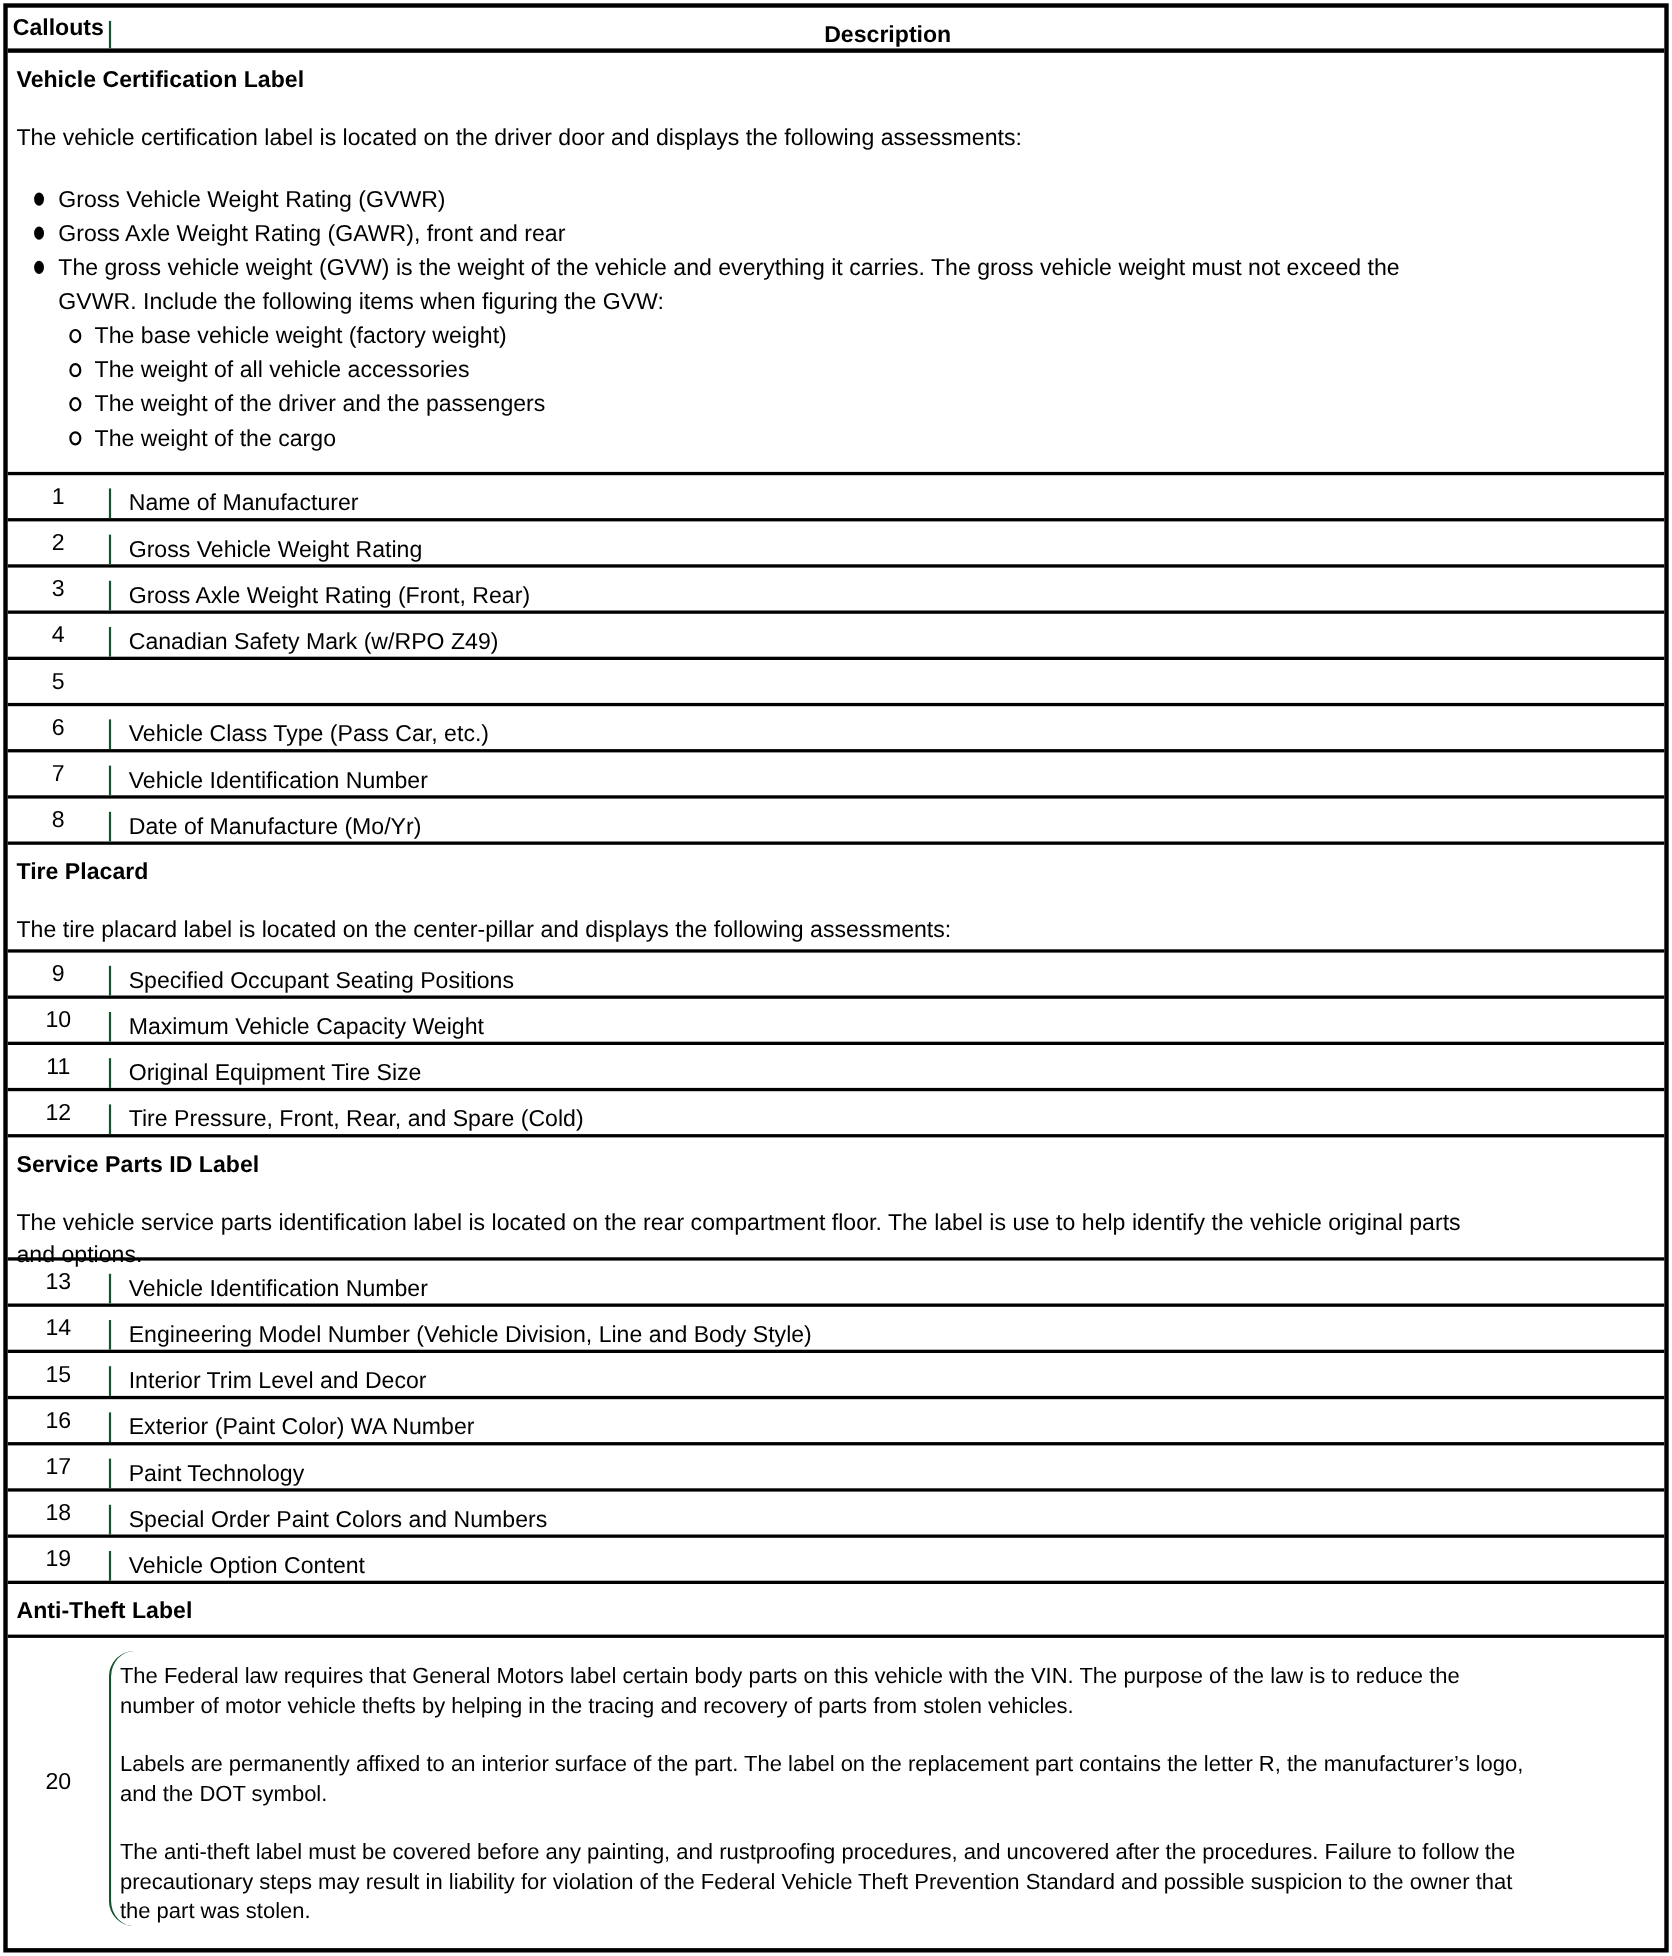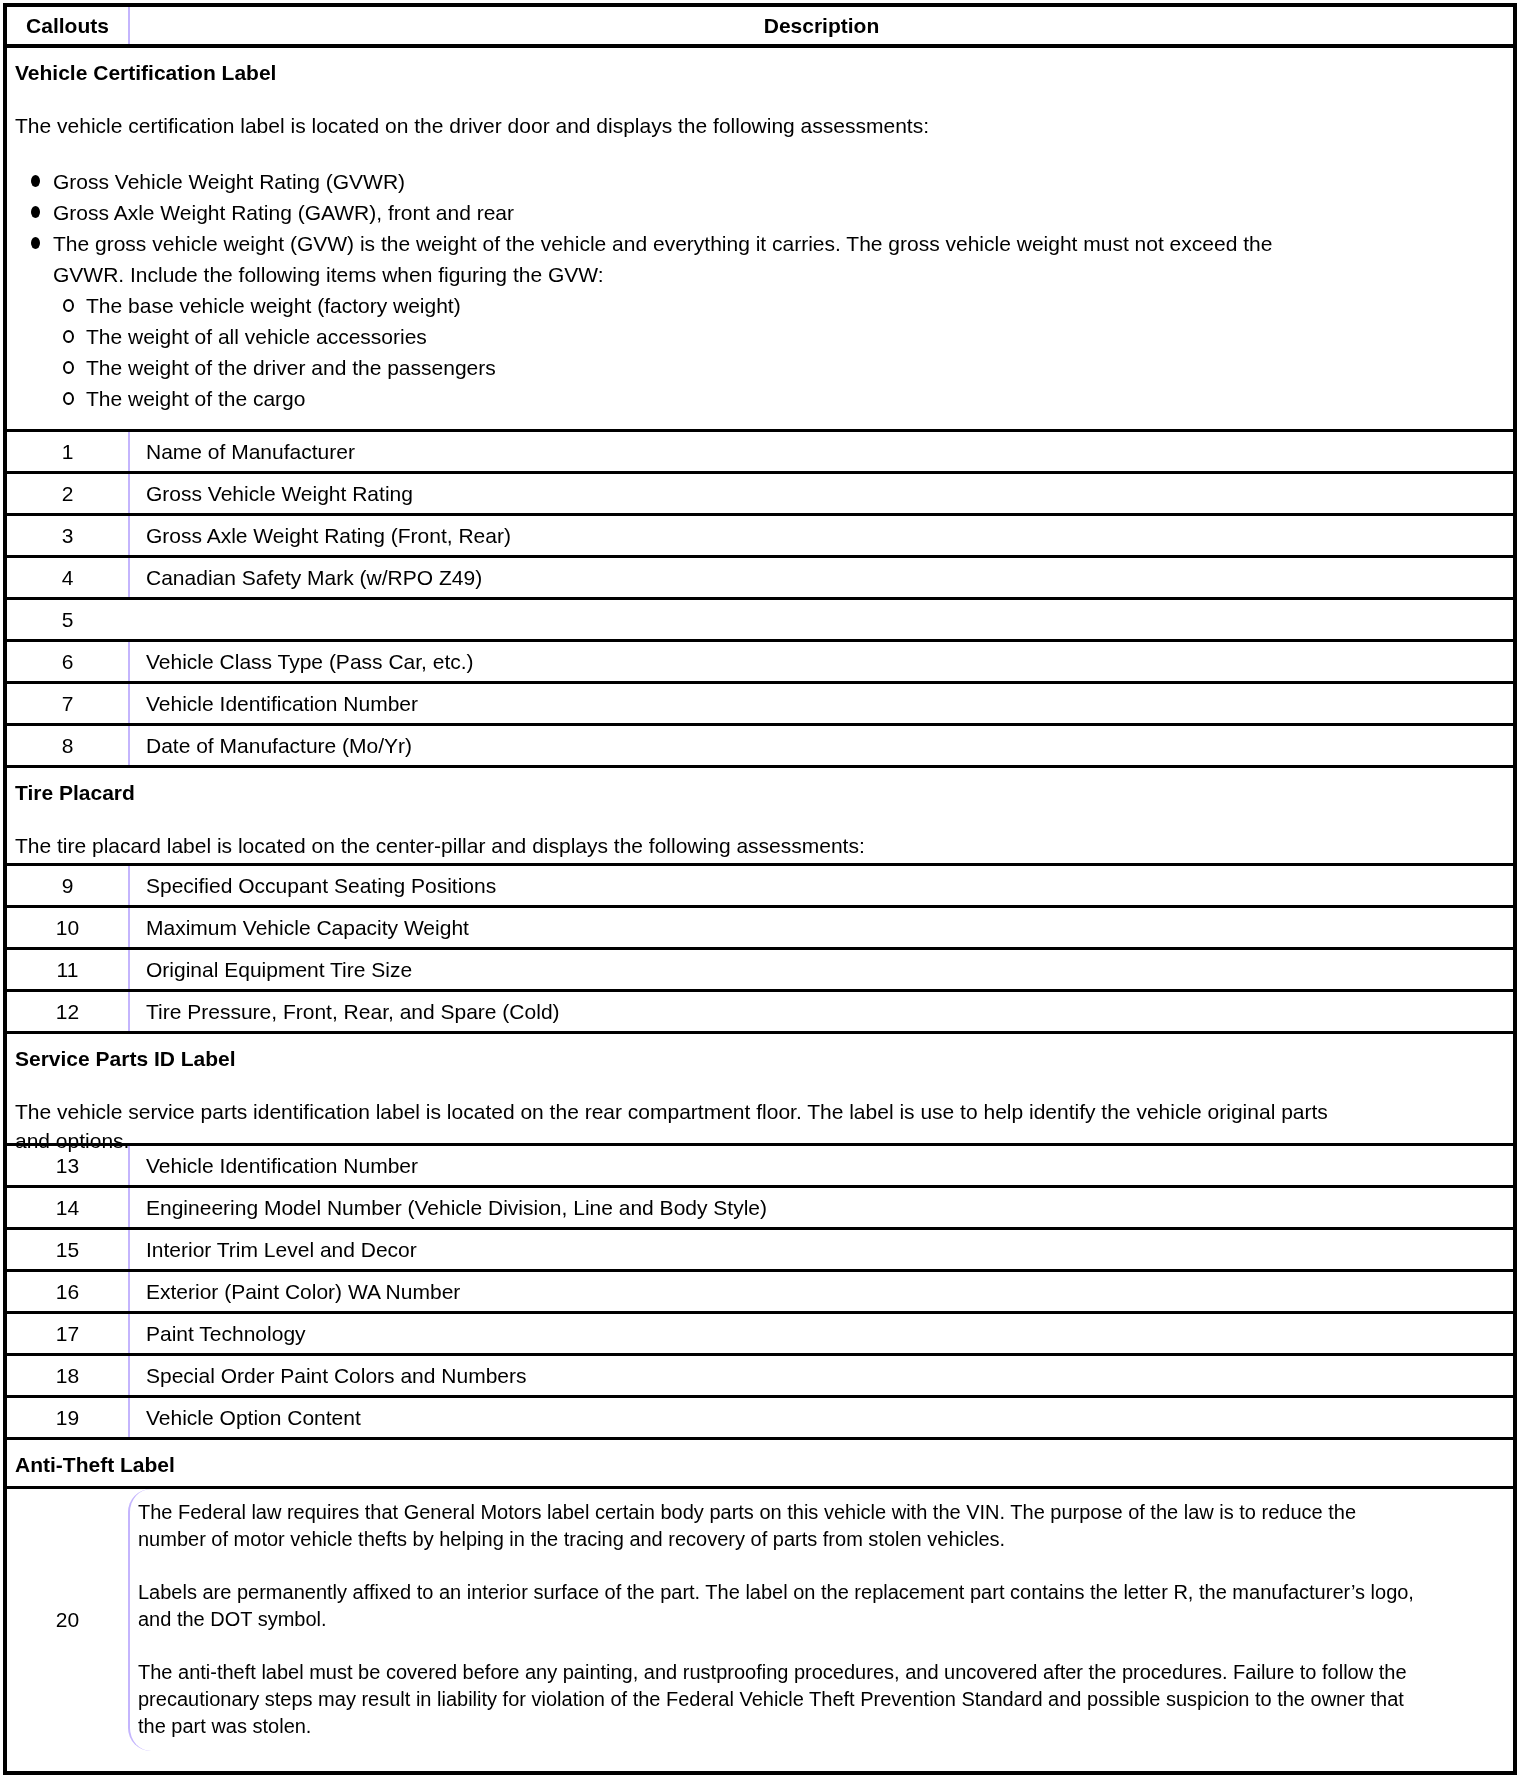--- a/index.html
+++ b/index.html
@@ -8,22 +8,22 @@
     font-family:"Liberation Sans", sans-serif; color:#000; font-size:21px;
   }
   .tbl {
     box-sizing:border-box; margin:3px; width:1514px; height:1772px;
     border:4px solid #000; display:flex; flex-direction:column; background:#fff;
   }
   .block { box-sizing:border-box; border-bottom:3px solid #000; flex:none; }
   
   .hdr { height:41px; border-bottom-width:4px; display:flex; }
   .hdr .c, .hdr .d { display:flex; align-items:center; justify-content:center; font-weight:bold; }
-  .c { box-sizing:border-box; width:121px; flex:none; }
-  .d { box-sizing:border-box; flex:1 1 auto; border-left:2px solid #c4b5fd; }
+  .c { box-sizing:border-box; width:92px; flex:none; }
+  .d { box-sizing:border-box; flex:1 1 auto; border-left:2px solid #14532d;margin-top:12px; }
   
   .sec { padding:11px 8px 0 8px; }
   .sec-title { font-weight:bold; line-height:27px; }
   .sec-intro { margin-top:25px; line-height:29px; }
   .intro-wrap { max-width:1330px; }
   
   .blist { margin-top:26px; }
   .bitem { display:flex; line-height:31px; }
   .dot { flex:none; width:9px; height:12px; border-radius:50%; background:#000; margin:9px 13px 0 16px; }
   .b3t { max-width:1290px; }

